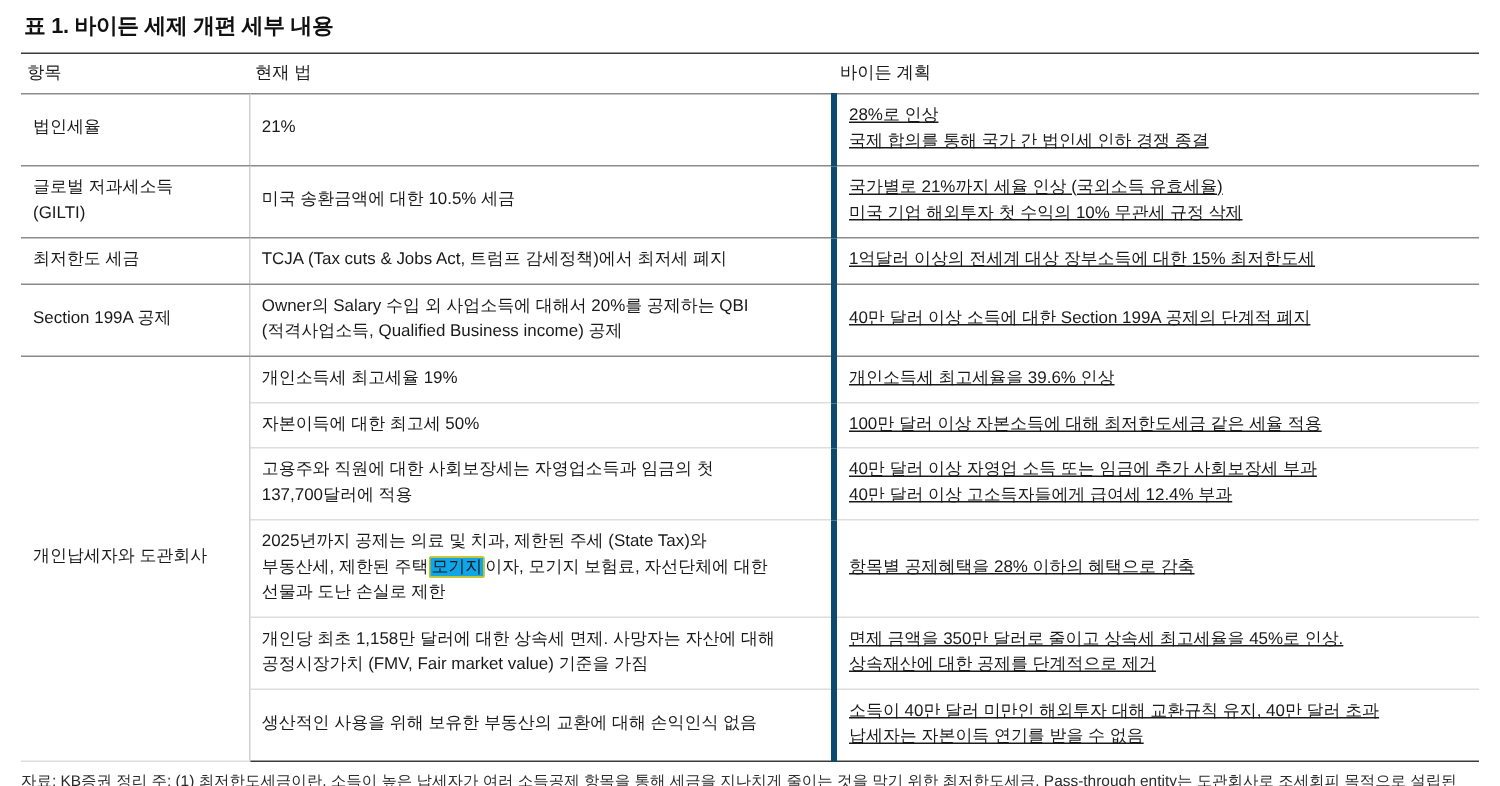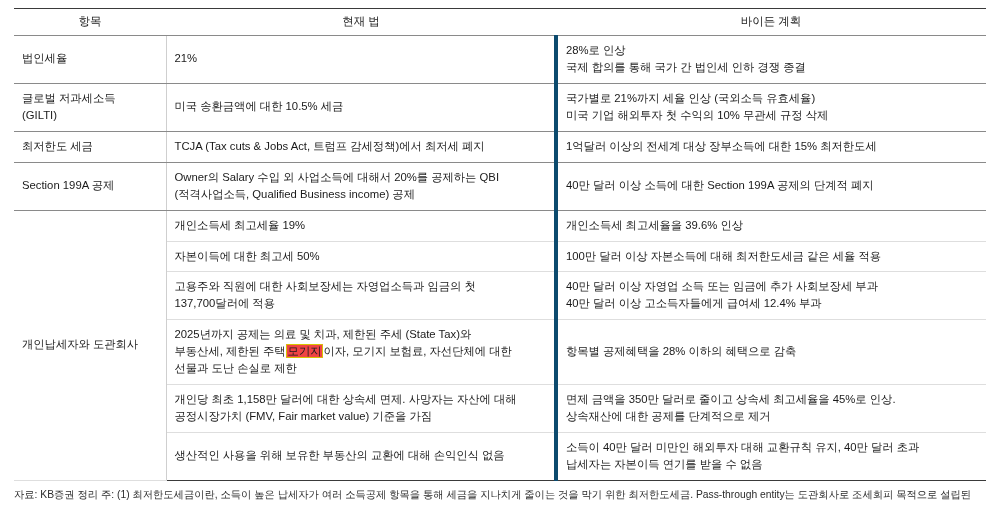--- a/index.html
+++ b/index.html
@@ -33,21 +33,21 @@
     border-collapse: collapse;
     table-layout: fixed;
     font-size: 11.3px;
   }
   table.tbl col.c1 { width: 152px; }
   table.tbl col.c2 { width: 390px; }
   table.tbl col.c3 { width: 430px; }
 
   table.tbl th {
     font-weight: normal;
-    text-align: center;
+    text-align: left;
     border-top: 1.4px solid #3a3a3a;
     border-bottom: 1px solid #8a8a8a;
     padding: 5px 4px 6px 4px;
     font-size: 11.5px;
   }
   table.tbl td {
     vertical-align: middle;
     padding: 6px 8px 7px 8px;
     border-bottom: 1px solid #cfcfcf;
     line-height: 1.5;
@@ -55,33 +55,34 @@
   td.cat {
     text-align: left;
     border-right: 1px solid #cfcfcf;
   }
   td.body {
     text-align: left;
     border-right: 4px solid #0c4a6e;
   }
   td.body.last {
     border-right: none;
+    text-decoration: underline;
   }
   tr.sectionline > td {
     border-bottom: 1px solid #8a8a8a;
   }
   tr.inner > td {
     border-bottom: 1px solid #dedede;
   }
   tr.lastrow > td {
     border-bottom: 1.4px solid #3a3a3a;
   }
   .line { display: block; }
   .hl {
-    background: #ef4444;
+    background: #0ea5e9;
     padding: 0 1px;
     border: 1px solid #d8c400;
     border-radius: 1px;
   }
   .footnote {
     margin-top: 6px;
     font-size: 10.3px;
     line-height: 1.55;
     color: #2b2b2b;
     width: 972px;
@@ -91,20 +92,21 @@
     text-align: left;
     border-right: 1px solid #cfcfcf;
     vertical-align: middle;
   }
 </style>
 </head>
 <body>
 
 <div class="page">
 
+  <div class="title">표 1. 바이든 세제 개편 세부 내용</div>
 
   <table class="tbl">
     <colgroup>
       <col class="c1">
         <col class="c2">
         <col class="c3">
     </colgroup>
     <thead>
       <tr>
         <th>항목</th>

